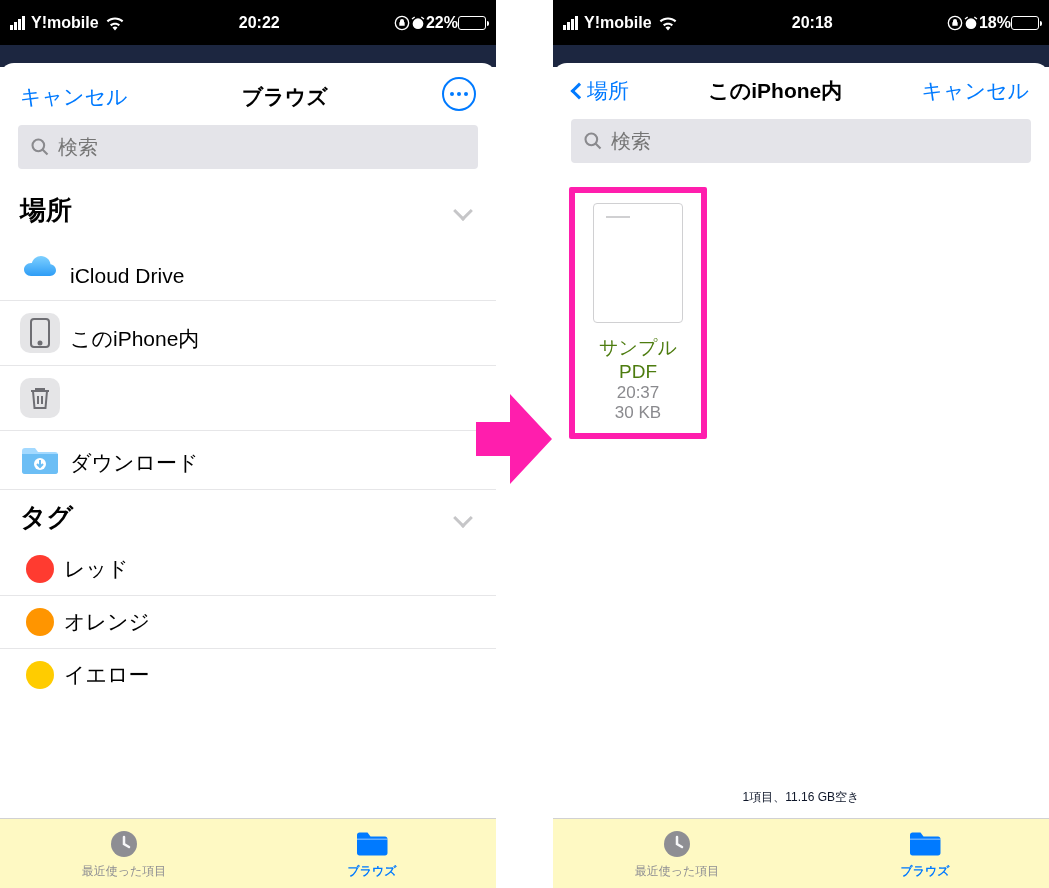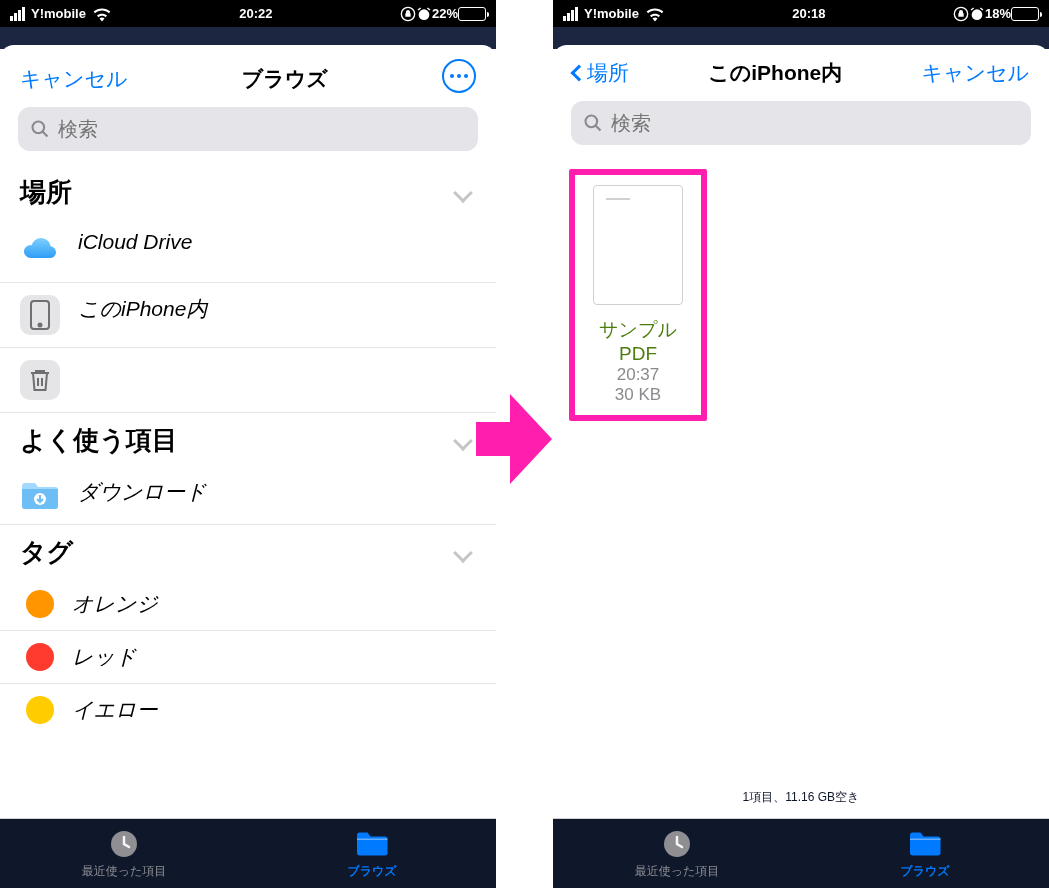--- a/index.html
+++ b/index.html
@@ -1,21 +1,21 @@
 <!DOCTYPE html>
 <html><head>
 <meta charset="utf-8">
 <style>
   * { margin: 0; padding: 0; box-sizing: border-box; font-family: -apple-system, "Helvetica Neue", Arial, sans-serif; }
   body { background: #fff; width: 1049px; height: 888px; position: relative; overflow: hidden; }
   .container { display: flex; width: 100%; height: 100%; }
   .phone { width: 496px; height: 100%; background: #fff; display: flex; flex-direction: column; position: relative; }
   .gap { width: 57px; background: #fff; }
   
-  .statusbar { background: #000; color: #fff; height: 27px; display: flex; align-items: center; padding: 0 10px; font-size: 13px; font-weight: 600; }
+  .statusbar { background: #000; color: #fff; height: 45px; display: flex; align-items: center; padding: 0 10px; font-size: 16px; font-weight: 600; }
   .sb-left { display: flex; align-items: center; gap: 6px; }
   .sb-center { flex: 1; text-align: center; }
   .sb-right { display: flex; align-items: center; }
   .signal-bars { display: inline-flex; align-items: flex-end; gap: 1px; }
   .signal-bars span { width: 3px; background: #fff; display: inline-block; }
   .signal-bars span:nth-child(1){height:5px}
   .signal-bars span:nth-child(2){height:8px}
   .signal-bars span:nth-child(3){height:11px}
   .signal-bars span:nth-child(4){height:14px}
   .battery { display: inline-flex; align-items: center; }
@@ -28,38 +28,38 @@
   .modal-sheet { background: #fff; flex: 1; border-radius: 14px 14px 0 0; display:flex; flex-direction:column; overflow:hidden; margin-top:-4px; }
   
   .navbar { display:flex; align-items:flex-end; justify-content:space-between; padding: 14px 20px 10px; }
   .nav-btn { color:#007aff; font-size: 21px; background:none; border:none; cursor:pointer; display:flex; align-items:center; gap:2px; }
   .nav-title { font-size: 21px; font-weight: 700; color:#000; }
   .nav-more { width:34px; height:34px; border:2.5px solid #007aff; border-radius:50%; display:flex; align-items:center; justify-content:center; cursor:pointer; }
   .dots { display:flex; gap:3px; }
   .dots span { width:4px;height:4px;background:#007aff;border-radius:50%; }
   .chev-left { display:inline-block; width:12px; height:12px; border-left:3px solid #007aff; border-bottom:3px solid #007aff; transform:rotate(45deg); }
 
-  .searchbar { margin: 4px 18px 14px; background:#e4e4e9; border-radius:12px; height:44px; display:flex; align-items:center; padding:0 12px; gap:8px; }
+  .searchbar { margin: 4px 18px 14px; background:#e4e4e9; border-radius:4px; height:44px; display:flex; align-items:center; padding:0 12px; gap:8px; }
   .search-icon { width:20px;height:20px; }
   .searchbar input { border:none; background:transparent; font-size:20px; color:#8a8a8e; outline:none; flex:1; }
 
   .content { flex:1; overflow:auto; background:#fff; }
   .section-head { display:flex; align-items:center; justify-content:space-between; padding: 10px 20px 8px; }
   .section-head h2 { font-size:26px; font-weight:800; color:#000; }
   .chev-down { width:14px;height:14px;border-right:3px solid #c6c6c8;border-bottom:3px solid #c6c6c8; transform:rotate(45deg); margin-right:6px; }
-  .list-row { display:flex; align-items:flex-start; padding: 12px 20px; gap:18px; border-bottom:1px solid #e6e6e8;font-style:italic; }
+  .list-row { display:flex; align-items:flex-end; padding: 12px 20px; gap:10px; border-bottom:1px solid #e6e6e8; }
   .list-row:last-child { border-bottom:none; }
   .row-label { font-size:21px; color:#000; }
   .icloud-icon { width:40px;height:40px; }
   .phone-icon-box { width:40px;height:40px; border-radius:10px; background:#e5e5e7; display:flex;align-items:center;justify-content:center; }
   .trash-icon-box { width:40px;height:40px; border-radius:10px; background:#e5e5e7; display:flex;align-items:center;justify-content:center; }
   .folder-dl { width:40px;height:34px; }
   .tag-dot { width:28px;height:28px;border-radius:50%; margin-left:6px; }
 
-  .tabbar { height:70px; background:#0f172a; border-top:1px solid #d1d1d3; display:flex; }
+  .tabbar { height:70px; background:#fef9c3; border-top:1px solid #d1d1d3; display:flex; }
   .tab { flex:1; display:flex; flex-direction:column; align-items:center; justify-content:center; gap:2px; cursor:pointer; }
   .tab-icon { width:34px;height:34px; display:flex;align-items:center;justify-content:center; }
   .tab-label { font-size:12px; color:#8e8e93; }
   .tab.active .tab-label { color:#007aff; font-weight:600; }
 
   .file-grid { padding: 10px 16px; display:flex; flex-wrap:wrap; gap:20px; align-content:flex-start; }
   .file-item { width:138px; display:flex; flex-direction:column; align-items:center; padding:10px 8px; }
   .file-thumb { width:90px; height:120px; border:1px solid #d0d0d2; border-radius:4px; background:#fff; position:relative; }
   .file-thumb::before { content:""; position:absolute; top:12px; left:12px; width:24px; height:2px; background:#d0d0d2; }
   .file-name { margin-top:12px; font-size:19px; color:#4d7c0f; text-align:center; }
@@ -152,45 +152,41 @@
           <span class="row-label">このiPhone内</span>
         </div>
         <div class="list-row">
           <span class="trash-icon-box">
             <svg width="24" height="26" viewBox="0 0 24 26" fill="none" stroke="#6e6e73" stroke-width="2">
                 <path d="M3 6h18M8 6V4h8v2M5 6l1.5 17h11L19 6M10 11v8M14 11v8"></path>
               </svg>
           </span>
         </div>
 
-        <div class="section-head">
-          <h2>よく使う項目</h2>
-          <span class="chev-down"></span>
-        </div>
         <div class="list-row">
           <svg class="folder-dl" viewBox="0 0 40 34">
               <path fill="#a3d9ff" d="M2 8c0-2 1-3 3-3h10l3 4h17c2 0 3 1 3 3v16c0 2-1 3-3 3H5c-2 0-3-1-3-3V8z"></path>
               <path fill="#6cbef5" d="M2 11h36v17c0 2-1 3-3 3H5c-2 0-3-1-3-3V11z"></path>
               <circle cx="20" cy="21" r="6" fill="#fff"></circle>
               <path d="M20 17v6m-3-2l3 3 3-3" stroke="#6cbef5" stroke-width="2" fill="none"></path>
             </svg>
           <span class="row-label">ダウンロード</span>
         </div>
 
         <div class="section-head">
           <h2>タグ</h2>
           <span class="chev-down"></span>
         </div>
         <div class="list-row">
+          <span class="tag-dot" style="background:#ff3b30"></span>
+          <span class="row-label">レッド</span>
+        </div>
+        <div class="list-row">
           <span class="tag-dot" style="background:#ff9500"></span>
           <span class="row-label">オレンジ</span>
-        </div>
-        <div class="list-row">
-          <span class="tag-dot" style="background:#ff3b30"></span>
-          <span class="row-label">レッド</span>
         </div>
         <div class="list-row" style="border-bottom:none">
           <span class="tag-dot" style="background:#ffcc00"></span>
           <span class="row-label">イエロー</span>
         </div>
       </div>
       <div class="tabbar">
         <div class="tab">
           <div class="tab-icon">
             <svg width="30" height="30" viewBox="0 0 30 30">

